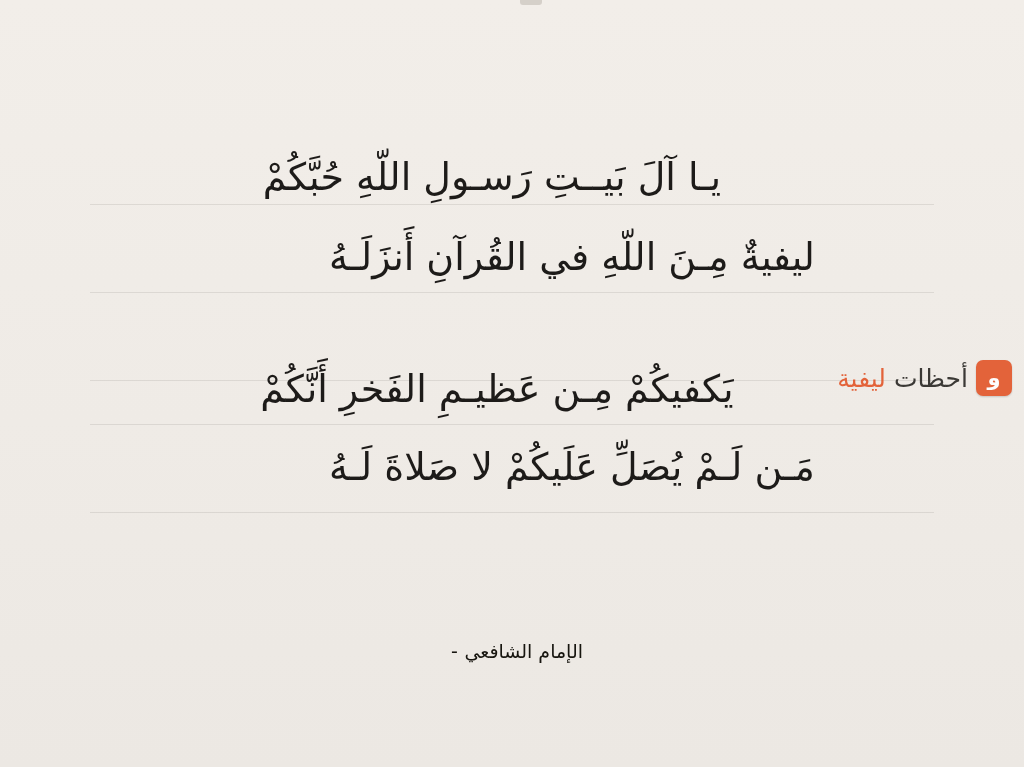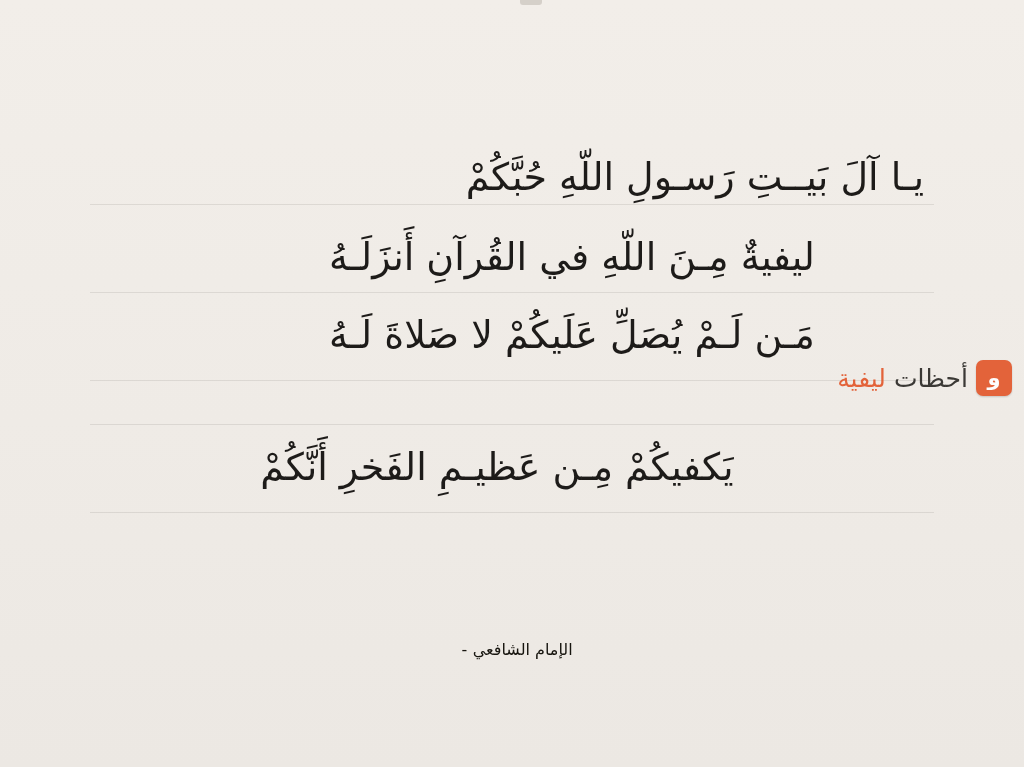--- a/index.html
+++ b/index.html
@@ -51,35 +51,35 @@
     color: #1d1b19;
     font-family: "DejaVu Sans", "Liberation Sans", sans-serif;
     font-size: 38px;
     line-height: 1.05;
     letter-spacing: 1px;
     white-space: nowrap;
     margin: 0;
     position: relative;
   }
 
-  .verse.v1 { margin-top: 38px;  margin-right: 40px; text-align: right; }
+  .verse.v1 { margin-top: 38px;  margin-right: 40px; }
   .verse.v2 { margin-top: 40px;  margin-left: 120px; }
   .verse.v3 { margin-top: 92px;  margin-right: 30px; }
   .verse.v4 { margin-top: 38px;  margin-left: 120px; }
 
   .attribution {
     position: absolute;
     top: 640px;
     left: 0;
     right: 0;
     text-align: center;
     direction: rtl;
     color: #17150f;
     font-family: "DejaVu Sans", "Liberation Sans", sans-serif;
-    font-size: 16px;
+    font-size: 19px;
     letter-spacing: 0.5px;
   }
   .attribution .dash {
     display: inline-block;
     margin-left: 10px;
     color: #17150f;
   }
 
   
   .watermark {
@@ -140,22 +140,22 @@
     <div class="guide" style="top:204px;"></div>
     <div class="guide" style="top:292px;"></div>
     <div class="guide" style="top:380px;"></div>
     <div class="guide" style="top:424px;"></div>
     <div class="guide" style="top:512px;"></div>
   </div>
 
   <div class="poem">
     <p class="verse v1">يـا آلَ بَيــتِ رَسـولِ اللّهِ حُبَّكُمْ</p>
     <p class="verse v2">ليفيةٌ مِـنَ اللّهِ في القُرآنِ أَنزَلَـهُ</p>
+    <p class="verse v3">يَكفيكُمْ مِـن عَظيـمِ الفَخرِ أَنَّكُمْ</p>
     <p class="verse v4">مَـن لَـمْ يُصَلِّ عَلَيكُمْ لا صَلاةَ لَـهُ</p>
-    <p class="verse v3">يَكفيكُمْ مِـن عَظيـمِ الفَخرِ أَنَّكُمْ</p>
   </div>
 
   <div class="attribution">
     <span class="author">الإمام الشافعي</span>
     <span class="dash">-</span>
   </div>
 
   <div class="watermark">
     <div class="wm-mark">و</div>
     <div class="wm-text">

